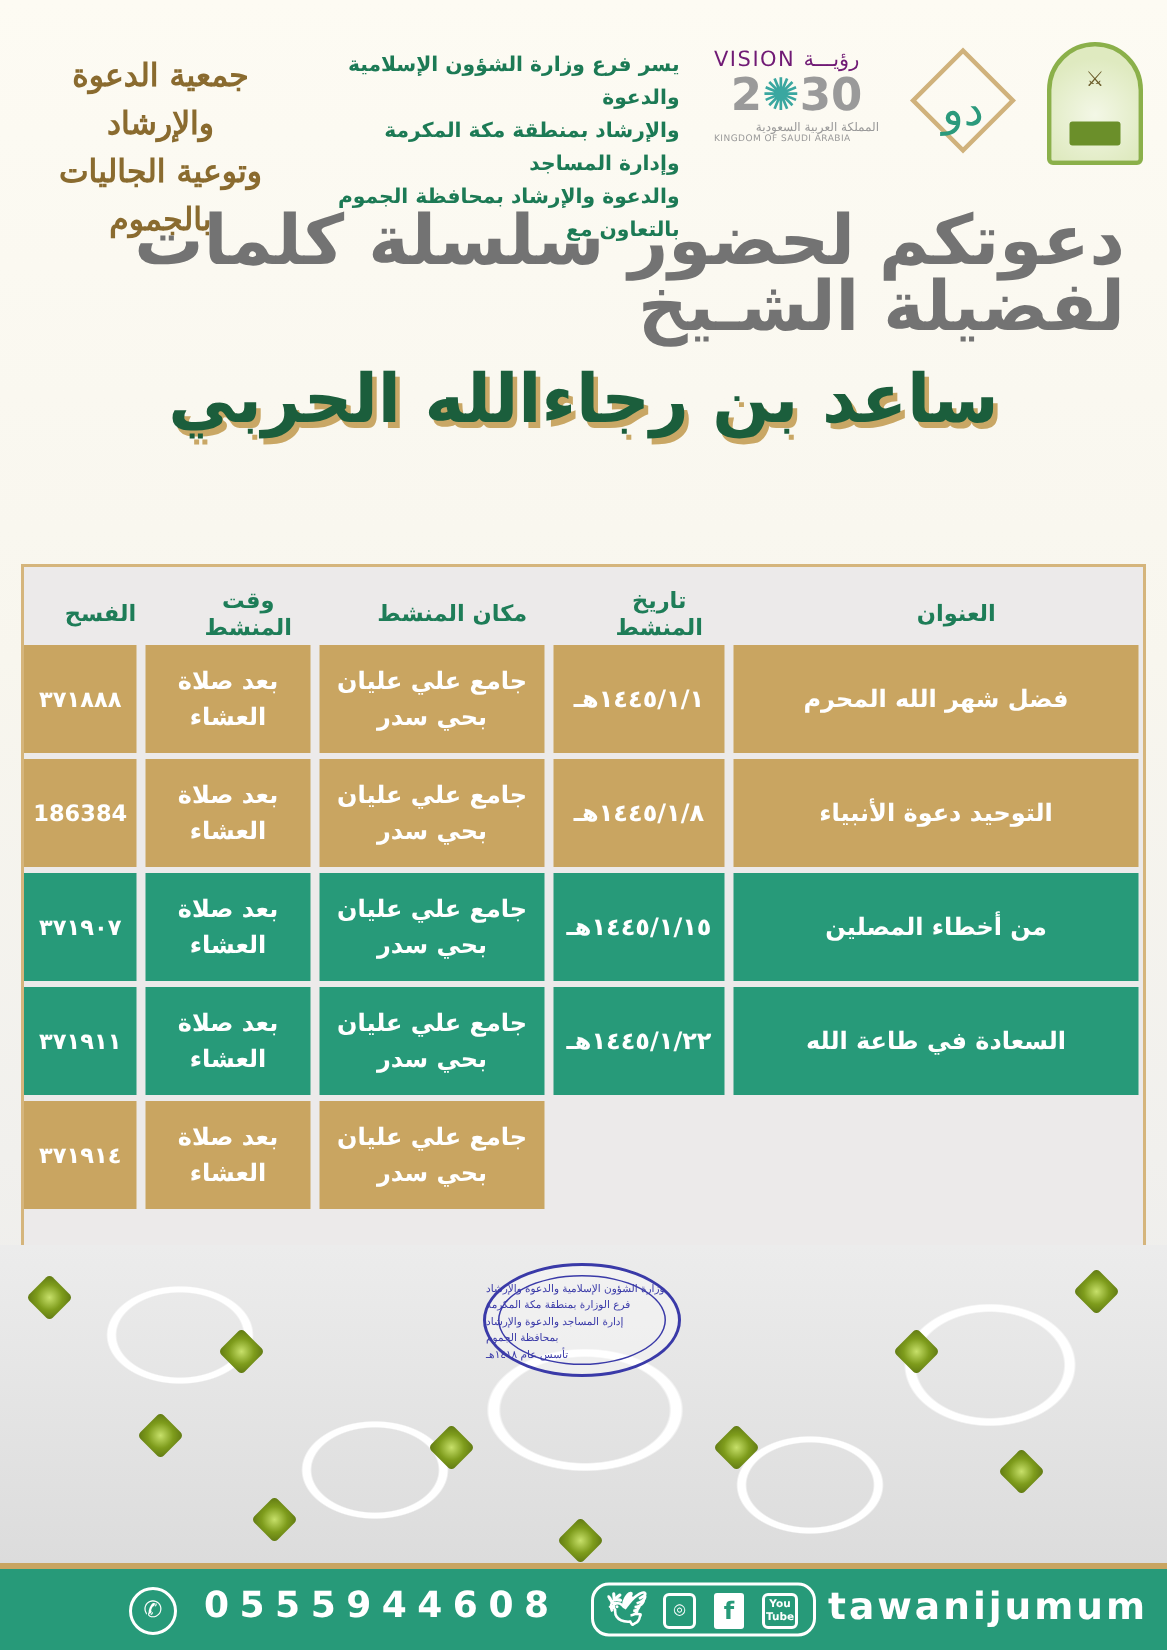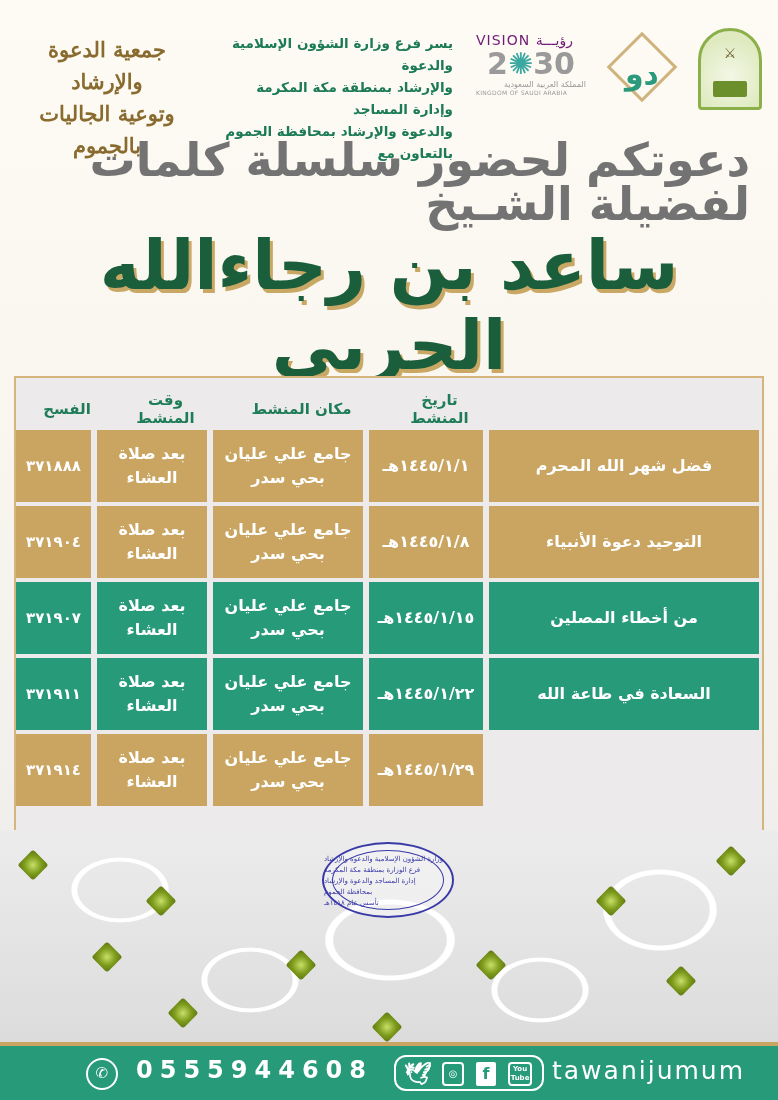--- a/index.html
+++ b/index.html
@@ -22,21 +22,21 @@
     background: #6b8f2a; border-radius: 2px;
   }
   .logo-ministry .swords { position: absolute; left: 0; right: 0; top: 14px; text-align: center; color: #6b5c2a; font-size: 14px; }
   .logo-dawah {
     position: absolute; right: 96px; top: 14px; width: 80px; height: 78px;
   }
   .logo-dawah .diamond {
     position: absolute; left: 15px; top: 10px; width: 50px; height: 50px;
     border: 3px solid #d0b27c; transform: rotate(45deg);
   }
-  .logo-dawah .txt { position: absolute; left: 0; right: 0; top: 24px; text-align: center; font-size: 30px; font-weight: bold; color: #2b9a7c; }
+  .logo-dawah .txt { position: absolute; left: 0; right: 0; top: 24px; text-align: center; font-size: 30px; font-weight: normal; color: #2b9a7c; }
   .logo-vision { position: absolute; right: 192px; top: 14px; width: 110px; height: 80px; direction: ltr; }
   .logo-vision .v1 { font-size: 14px; color: #701a75; letter-spacing: 1px; }
   .logo-vision .v2 { font-size: 30px; font-weight: bold; color: #9a9a9a; line-height: 32px; text-align: center; }
   .logo-vision .v2 .dot { color: #3aa7a0; }
   .logo-vision .v3 { font-size: 8px; color: #999; text-align: right; direction: rtl; }
   .logo-vision .v4 { font-size: 6px; color: #999; letter-spacing: 0.3px; }
   .header-text {
     position: absolute; right: 325px; top: 14px; width: 240px;
     font-size: 13.5px; font-weight: bold; color: #1c7a55; line-height: 22px; text-align: right;
   }
@@ -44,21 +44,21 @@
     position: absolute; left: 22px; top: 16px; width: 170px; height: 70px;
     color: #8a6b2f; font-family: "DejaVu Serif", serif; font-size: 21px; line-height: 32px; text-align: center; font-weight: bold;
   }
 
   .invite {
     position: absolute; top: 138px; left: 40px; right: 28px;
     text-align: right; color: #737373; font-size: 46px; font-weight: bold; line-height: 44px;
   }
   .sheikh {
     position: absolute; top: 226px; left: 30px; right: 30px;
-    text-align: center; color: #1b5e3c; font-size: 68px; font-weight: bold; line-height: 80px;
+    text-align: center; color: #1b5e3c; font-size: 45px; font-weight: bold; line-height: 80px;
     text-shadow: 3px 4px 0 #c9a765;
   }
 
   
   .table-wrap {
     position: absolute; left: 14px; top: 376px; width: 750px; height: 456px;
     background: #eceaea; border: 2px solid #d5b57c;
   }
   .thead { position: absolute; left: 0; top: 0; width: 100%; height: 50px; }
   .cell, .hcell { position: absolute; display: flex; align-items: center; justify-content: center; text-align: center; }
@@ -110,21 +110,21 @@
   .phone { position: absolute; left: 136px; top: 10px; font-size: 24px; letter-spacing: 7px; font-weight: bold; }
   .social-group {
     position: absolute; left: 394px; top: 9px; width: 150px; height: 36px;
     border: 2px solid #fff; border-radius: 12px;
   }
   .soc { position: absolute; top: 5px; height: 24px; color: #fff; font-size: 16px; font-weight: bold; text-align: center; line-height: 24px; }
   .soc.tw { left: 4px; width: 36px; font-size: 22px; }
   .soc.ig { left: 46px; width: 22px; border: 2px solid #fff; border-radius: 4px; font-size: 10px; line-height: 20px; }
   .soc.fb { left: 80px; width: 20px; background: #fff; color: #279a79; border-radius: 2px; }
   .soc.yt { left: 112px; width: 24px; border: 2px solid #fff; border-radius: 4px; font-size: 7px; line-height: 9px; padding-top: 1px; }
-  .handle { position: absolute; left: 552px; top: 10px; font-size: 25px; letter-spacing: 2px; font-weight: normal; }
+  .handle { position: absolute; left: 552px; top: 10px; font-size: 25px; letter-spacing: 2px; font-weight: bold; }
 </style>
 </head>
 <body>
 
 <div class="header">
   <div class="logo-ministry">
     <div class="swords">⚔</div>
     <div class="book"></div>
   </div>
   <div class="logo-dawah">
@@ -146,20 +146,21 @@
     <div>جمعية الدعوة والإرشاد</div>
     <div>وتوعية الجاليات بالجموم</div>
   </div>
 </div>
 
 <div class="invite">دعوتكم لحضور سلسلة كلمات لفضيلة الشـيخ</div>
 <div class="sheikh">ساعد بن رجاءالله الحربي</div>
 
 <div class="table-wrap">
   <div class="thead">
+    <div class="hcell c-title">العنوان</div>
     <div class="hcell c-date">تاريخ المنشط</div>
     <div class="hcell c-place">مكان المنشط</div>
     <div class="hcell c-time">وقت المنشط</div>
     <div class="hcell c-num">الفسح</div>
   </div>
 
   <div class="row gold" style="top:52px">
     <div class="cell c-title">فضل شهر الله المحرم</div>
     <div class="cell c-date">١٤٤٥/١/١هـ</div>
     <div class="cell c-place">
@@ -184,21 +185,21 @@
           <div>جامع علي عليان</div>
           <div>بحي سدر</div>
         </div>
       </div>
     <div class="cell c-time">
         <div>
           <div>بعد صلاة</div>
           <div>العشاء</div>
         </div>
       </div>
-    <div class="cell c-num">٣٧١٩٠٤</div>
+    <div class="cell c-num">186384</div>
   </div>
   <div class="row green" style="top:204px">
     <div class="cell c-title">من أخطاء المصلين</div>
     <div class="cell c-date">١٤٤٥/١/١٥هـ</div>
     <div class="cell c-place">
         <div>
           <div>جامع علي عليان</div>
           <div>بحي سدر</div>
         </div>
       </div>
@@ -221,21 +222,20 @@
       </div>
     <div class="cell c-time">
         <div>
           <div>بعد صلاة</div>
           <div>العشاء</div>
         </div>
       </div>
     <div class="cell c-num">٣٧١٩١١</div>
   </div>
   <div class="row gold" style="top:356px">
-    <div class="cell c-date">١٤٤٥/١/٢٩هـ</div>
     <div class="cell c-place">
         <div>
           <div>جامع علي عليان</div>
           <div>بحي سدر</div>
         </div>
       </div>
     <div class="cell c-time">
         <div>
           <div>بعد صلاة</div>
           <div>العشاء</div>

